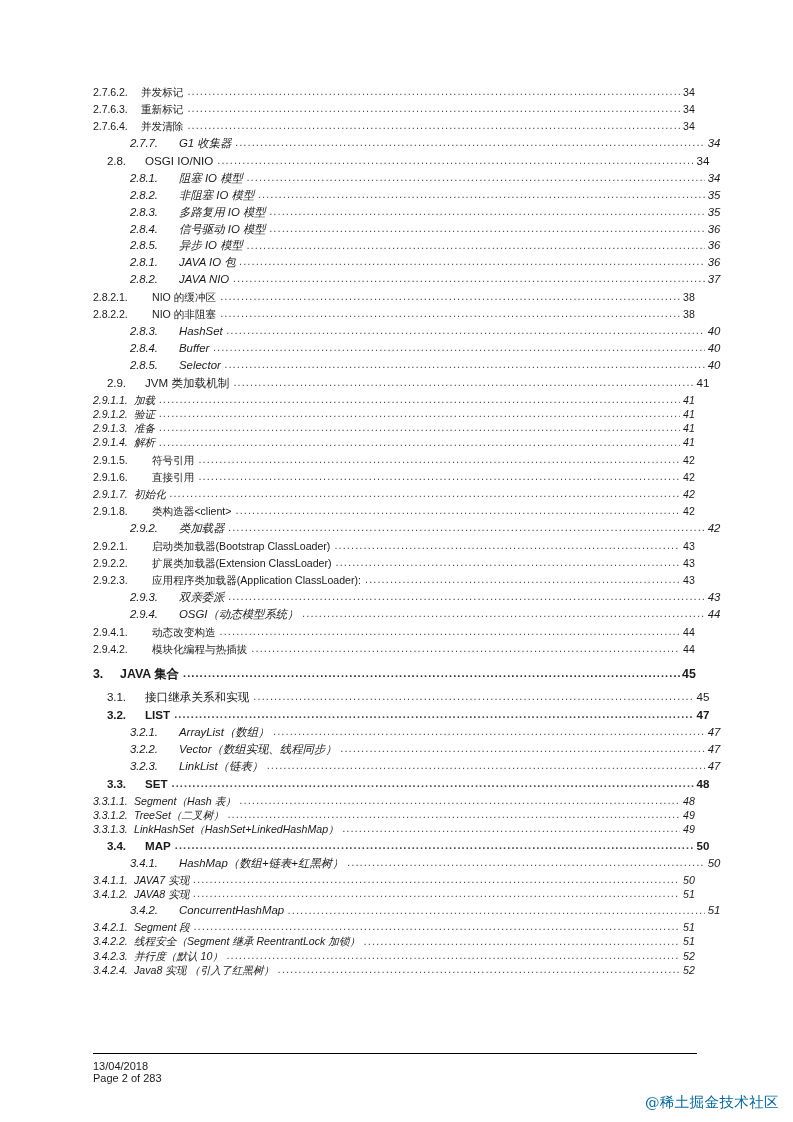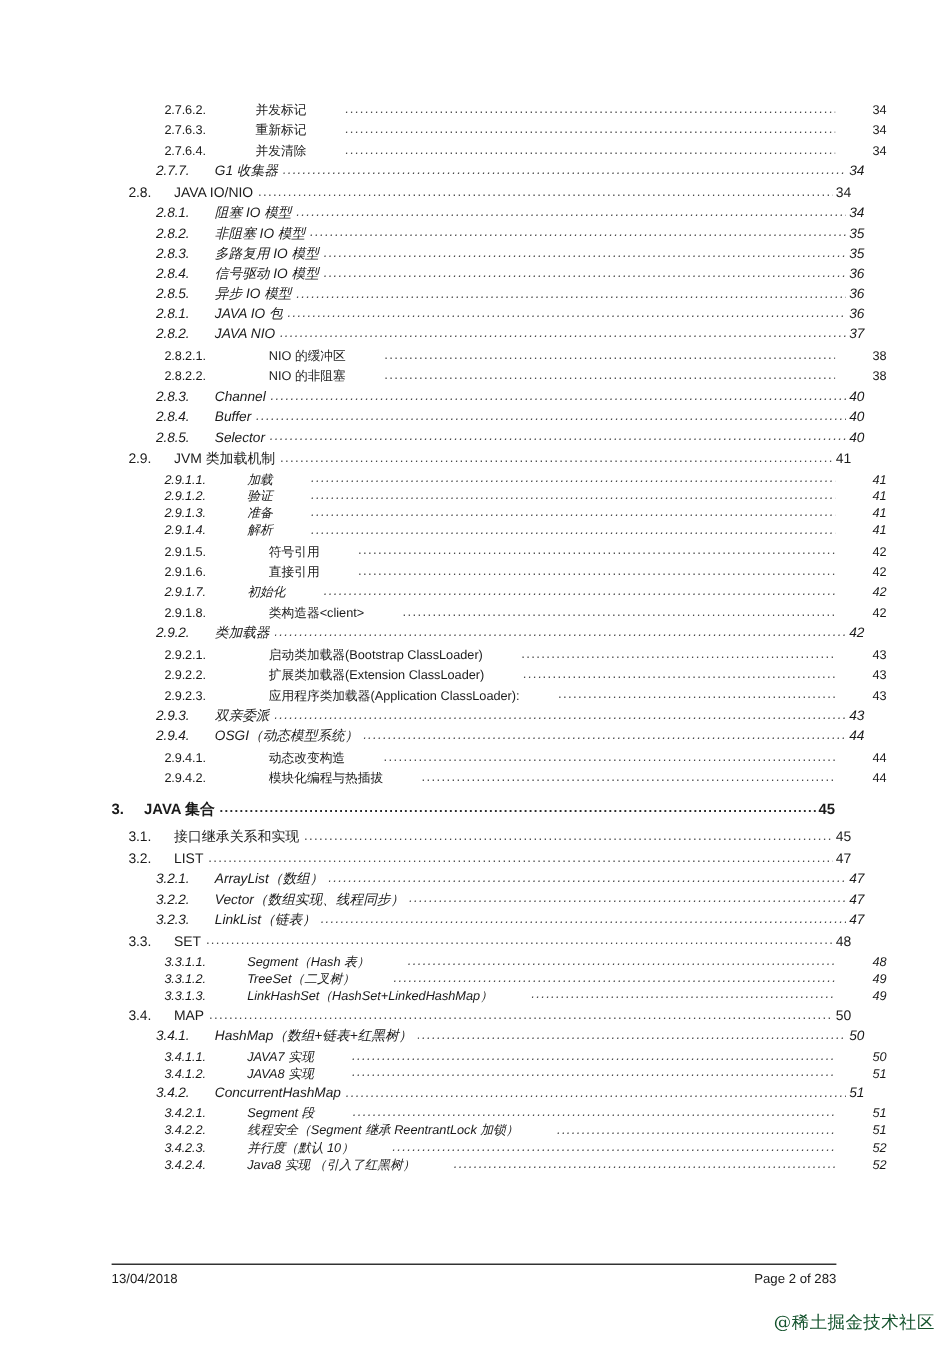--- a/index.html
+++ b/index.html
@@ -75,52 +75,53 @@
 
   
   .lvl2 { font-size: 11.6px; margin-left: 14px; margin-top: 5.5px; margin-bottom: 5.5px; }
   .lvl2 .num { width: 38px; }
 
   
   .lvl3 { font-style: italic; font-size: 11.4px; margin-left: 25px; margin-top: 5.5px; margin-bottom: 5.5px; }
   .lvl3 .num { width: 49px; font-style: italic; margin-left: 12px; }
 
   
-  .lvl4 { font-size: 10.6px; margin-left: 44px; margin-top: 6.5px; margin-bottom: 6.5px; gap: 28px; }
+  .lvl4 { font-size: 10.6px; margin-top: 6.5px; margin-bottom: 6.5px; }
   .lvl4 .num { width: 48px; }
 
   
   .lvl4.tight { margin-top: 3.5px; margin-bottom: 3.5px; font-style: italic; }
   .lvl4.tight .num { width: 41px; }
 
   
   .lvl4.wide .num { width: 59px; }
 
-  .smallcaps { font-variant: small-caps; }
+  .smallcaps { font-variant: small-caps; font-weight: bold; }
   .italic-pg { font-style: italic; }
 
   
   .footer {
     position: absolute;
     left: 93px;
     right: 96px;
     top: 1053px;
     border-top: 1.3px solid #000000;
     padding-top: 6px;
     display: flex;
     justify-content: space-between;
     font-size: 11px;
     color: #1a1a1a;
+    flex-direction: column;
   }
   .watermark {
     position: absolute;
     right: 14px;
     bottom: 10px;
     font-size: 14.5px;
-    color: #14532d;
+    color: #0369a1;
     font-family: "DejaVu Serif", "Liberation Serif", serif;
     letter-spacing: 0.4px;
     user-select: none;
     margin-left: 10px;
   }
 </style>
 </head>
 <body>
 
 <div class="page">
@@ -144,21 +145,21 @@
         <span class="pg">34</span>
       </div>
       <div class="row lvl3">
         <span class="num">2.7.7.</span>
         <span class="label">G1 收集器</span>
         <span class="leader"></span>
         <span class="pg italic-pg">34</span>
       </div>
       <div class="row lvl2">
         <span class="num">2.8.</span>
-        <span class="label">JAVA IO/NIO</span>
+        <span class="label">OSGI IO/NIO</span>
         <span class="leader"></span>
         <span class="pg">34</span>
       </div>
       <div class="row lvl3">
         <span class="num">2.8.1.</span>
         <span class="label">阻塞 IO 模型</span>
         <span class="leader"></span>
         <span class="pg italic-pg">34</span>
       </div>
       <div class="row lvl3">
@@ -204,21 +205,21 @@
         <span class="pg">38</span>
       </div>
       <div class="row lvl4 wide">
         <span class="num">2.8.2.2.</span>
         <span class="label">NIO 的非阻塞</span>
         <span class="leader"></span>
         <span class="pg">38</span>
       </div>
       <div class="row lvl3">
         <span class="num">2.8.3.</span>
-        <span class="label">Channel</span>
+        <span class="label">HashSet</span>
         <span class="leader"></span>
         <span class="pg italic-pg">40</span>
       </div>
       <div class="row lvl3">
         <span class="num">2.8.4.</span>
         <span class="label">Buffer</span>
         <span class="leader"></span>
         <span class="pg italic-pg">40</span>
       </div>
       <div class="row lvl3">

